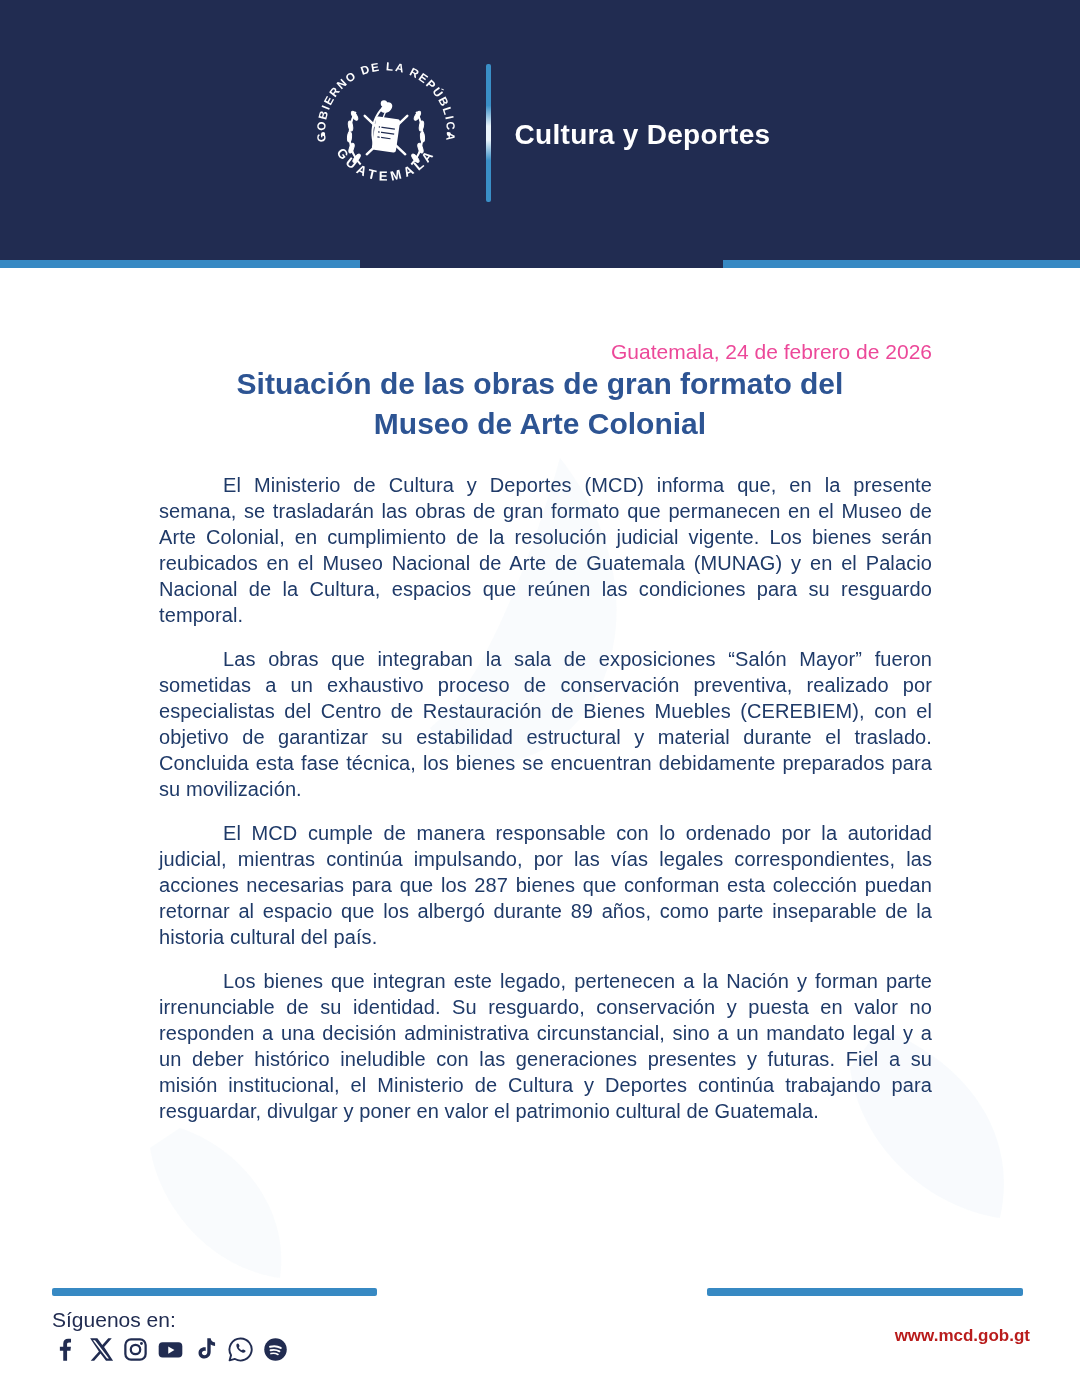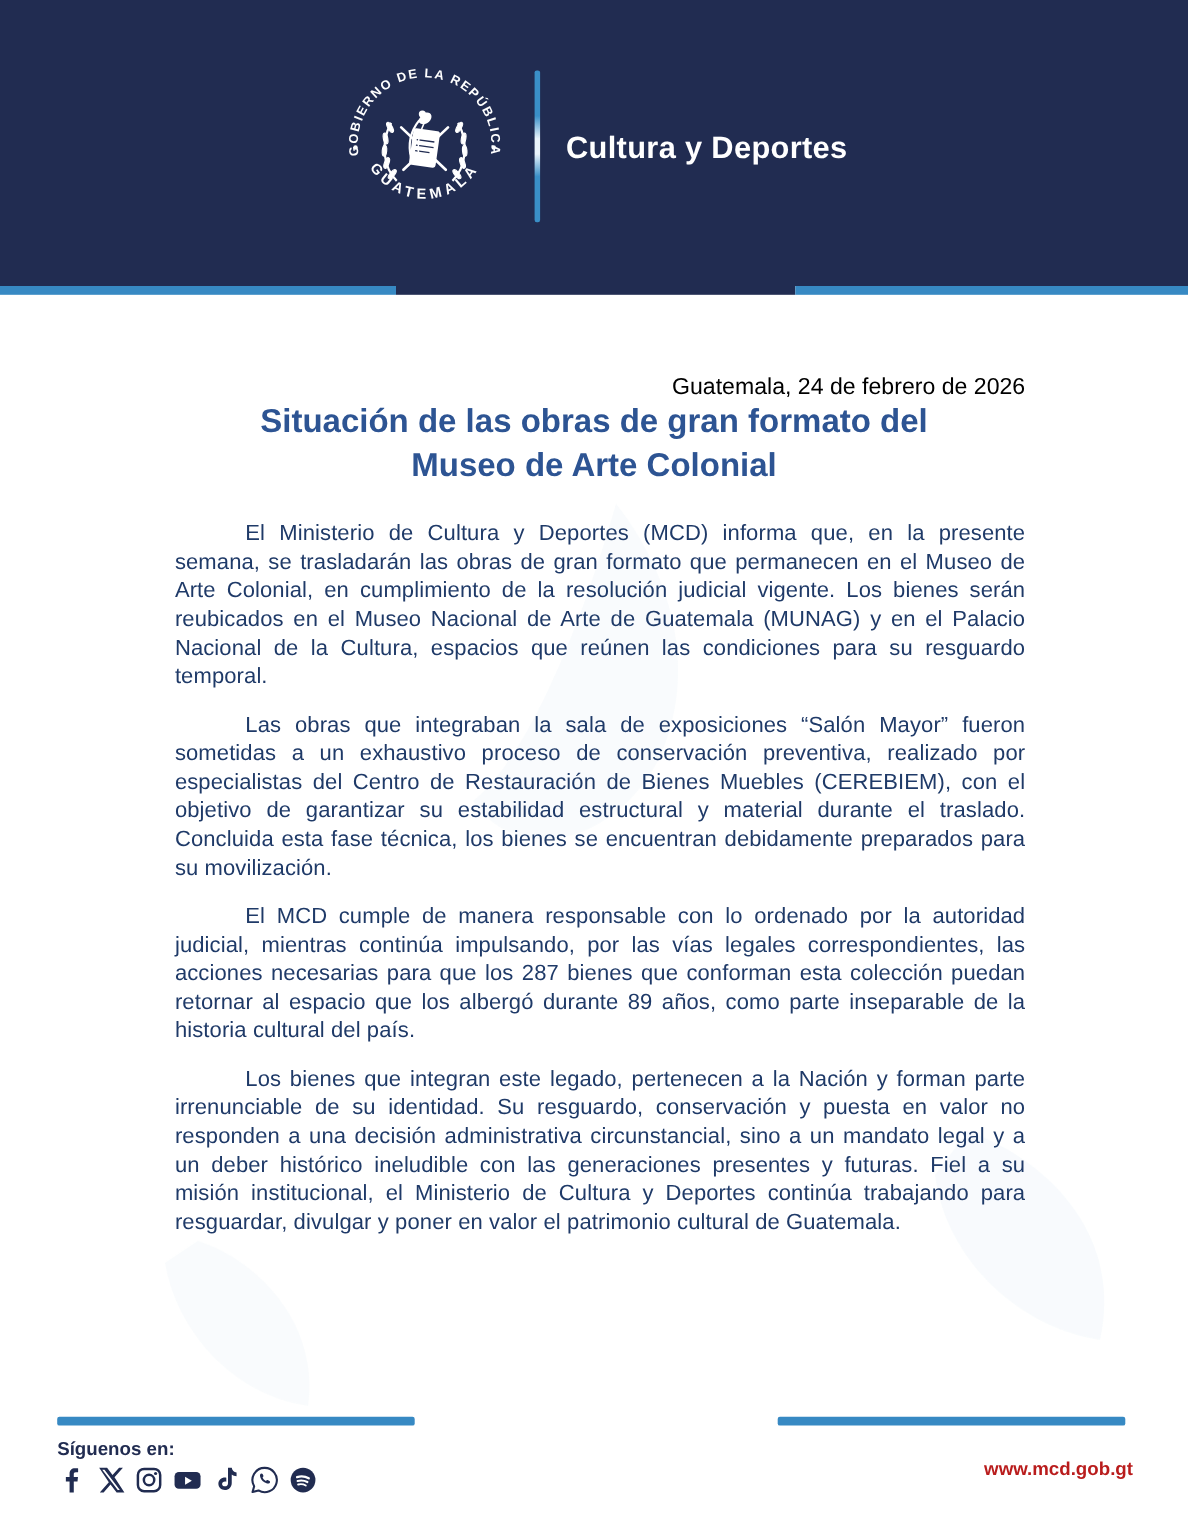--- a/index.html
+++ b/index.html
@@ -24,36 +24,36 @@
   .brand-bottom { font-size:28px; font-weight:bold; letter-spacing:.3px; margin-top:4px; }
   
   .accent-row { position:absolute; top:260px; left:0; width:1080px; height:8px; display:flex; }
   .accent-row .seg-a { width:360px; background:#3789c3; }
   .accent-row .seg-b { width:363px; background:#212c51; }
   .accent-row .seg-c { flex:1; background:#3789c3; }
   
   .watermark { position:absolute; left:0; top:268px; width:1080px; height:1040px; pointer-events:none; }
   
   .content { position:absolute; left:148px; top:268px; width:784px; }
-  .date-line { margin-top:72px; text-align:right; font-size:21px; color:#000000; }
+  .date-line { margin-top:72px; text-align:right; font-size:21px; color:#ec4899; }
   .doc-title {
     text-align:center; font-size:30px; line-height:40px;
     font-weight:bold; color:#2d5493; white-space:pre-line;
   }
   .paragraphs { margin-top:28px; }
   .paragraphs p {
     font-size:20px; line-height:26px; color:#1f3a68; text-align:justify;
     text-indent:64px; margin-bottom:18px; letter-spacing:.1px;margin-left:11px;
   }
   
   .bar { position:absolute; height:8px; background:#3789c3; border-radius:2px; top:1288px; }
   .bar-left { left:52px; width:325px; }
   .bar-right { left:707px; width:316px; }
   .follow-block { position:absolute; left:52px; top:1308px; }
-  .follow-label { font-size:17px; font-weight:bold; color:#212c51; }
+  .follow-label { font-size:21px; font-weight:normal; color:#212c51; }
   .social-row { display:flex; align-items:center; gap:8px; margin-top:4px; }
   .social-row svg { width:27px; height:27px; display:block; cursor:pointer; }
   .website { position:absolute; right:50px; top:1326px; font-size:17px; font-weight:bold; color:#b91c1c; cursor:pointer; }
 </style>
 </head>
 <body>
 
 <div class="page">
 
   <div class="header">

